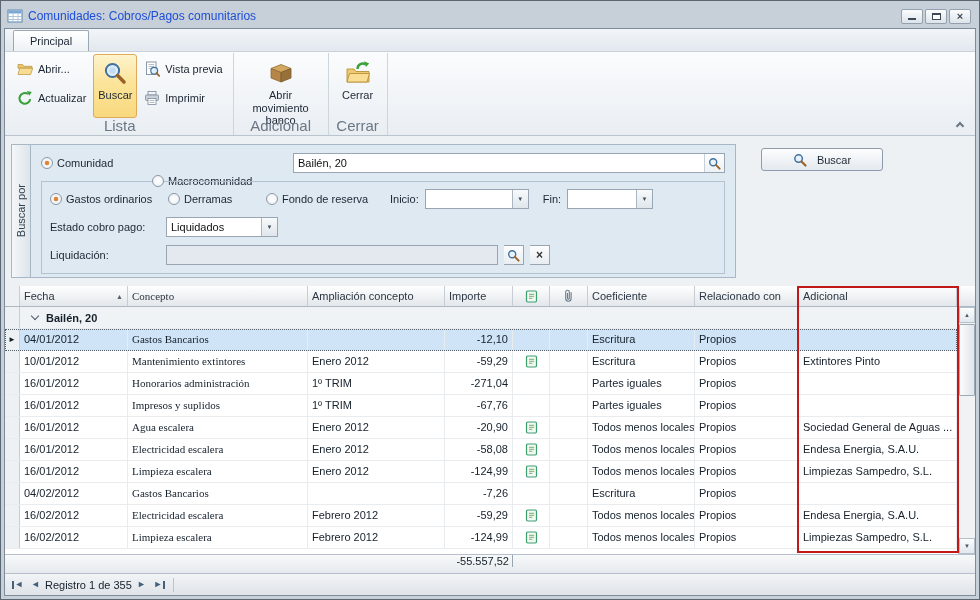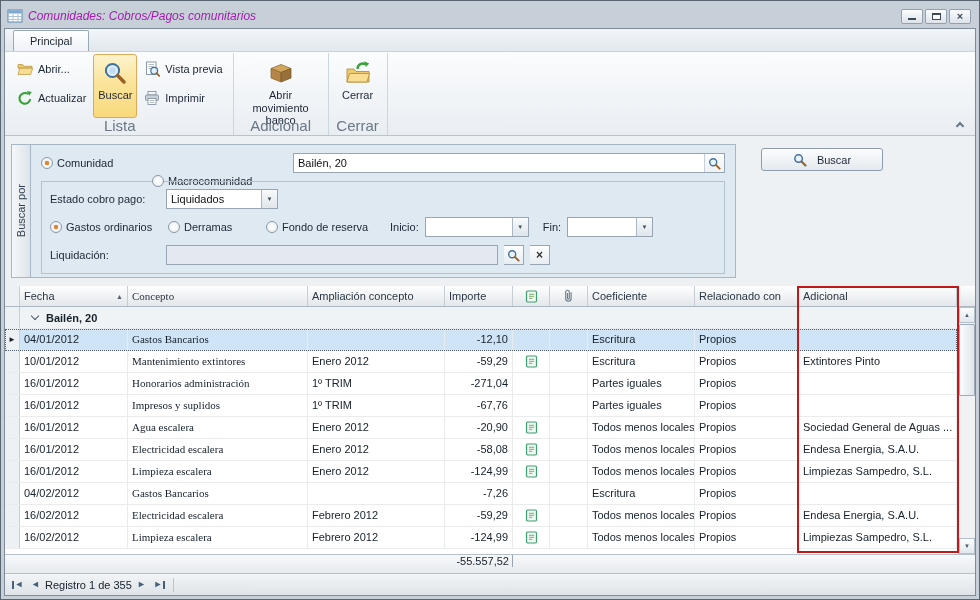--- a/index.html
+++ b/index.html
@@ -1,20 +1,20 @@
 <!DOCTYPE html>
 <html><head>
 <meta charset="utf-8">
 <style>
 *{margin:0;padding:0;box-sizing:border-box;font-family:"Liberation Sans",sans-serif;}
 html,body{width:980px;height:600px;overflow:hidden;background:#8f9aa6;}
 .window{width:980px;height:600px;border:1px solid #5a6671;background:#c7cfd8;padding:3px;display:flex;flex-direction:column;}
 
 .titlebar{height:24px;display:flex;align-items:center;padding:0 3px;gap:5px;}
-.titlebar .title{font-size:12px;color:#a21caf;font-style:italic;}
+.titlebar .title{font-size:12px;color:#1d4ed8;}
 .win-controls{margin-left:auto;display:flex;gap:2px;padding-right:2px;}
 .wbtn{width:22px;height:15px;border:1px solid #93a1af;border-radius:2px;background:linear-gradient(#fbfcfd,#dde3ea);display:flex;align-items:center;justify-content:center;}
 .glyph-min{width:8px;height:2px;background:#3c4a58;margin-top:6px;}
 .glyph-max{width:9px;height:7px;border:1px solid #3c4a58;border-top-width:2px;background:#fff;}
 .glyph-close{font-size:11px;color:#3c4a58;font-weight:bold;line-height:1;}
 
 .main{flex:1;border:1px solid #7e8b99;background:#ef4444;display:flex;flex-direction:column;overflow:hidden;}
 .tabstrip{height:23px;background:linear-gradient(#f2f5f8,#e2e8ee);display:flex;align-items:flex-end;padding-left:8px;border-bottom:1px solid #c9d2db;}
 .tab{font-size:11px;padding:4px 16px;background:linear-gradient(#ffffff,#eef2f6);border:1px solid #9aa8b6;border-bottom:none;border-radius:2px 2px 0 0;color:#1c2633;}
 
@@ -238,47 +238,47 @@
             <span class="icon-btn">
                 <svg width="13" height="13" viewBox="0 0 13 13">
                   <circle cx="5.2" cy="5.2" r="3.5" fill="#eaf3fb" stroke="#41719f" stroke-width="1.4"></circle>
                   <line x1="7.9" y1="7.9" x2="11.6" y2="11.6" stroke="#9a6228" stroke-width="2" stroke-linecap="round"></line>
                 </svg>
               </span>
           </div>
         </div>
         <div class="gbox">
           <div class="prow">
-            <span class="flabel lab110">Estado cobro pago:</span>
-            <div class="combo" style="width:112px;">
-              <span class="val">Liquidados</span>
-              <span class="dd">▼</span>
-            </div>
-          </div>
-          <div class="prow">
             <div class="radio-wrap" style="width:112px;">
               <span class="radio on"></span>
               <span>Gastos ordinarios</span>
             </div>
             <div class="radio-wrap" style="width:92px;">
               <span class="radio"></span>
               <span>Derramas</span>
             </div>
             <div class="radio-wrap" style="width:118px;">
               <span class="radio"></span>
               <span>Fondo de reserva</span>
             </div>
             <span class="flabel">Inicio:</span>
             <div class="combo" style="width:104px;">
               <span class="val"></span>
               <span class="dd">▼</span>
             </div>
             <span class="flabel" style="margin-left:8px;">Fin:</span>
             <div class="combo" style="width:86px;">
               <span class="val"></span>
+              <span class="dd">▼</span>
+            </div>
+          </div>
+          <div class="prow">
+            <span class="flabel lab110">Estado cobro pago:</span>
+            <div class="combo" style="width:112px;">
+              <span class="val">Liquidados</span>
               <span class="dd">▼</span>
             </div>
           </div>
           <div class="prow">
             <span class="flabel lab110">Liquidación:</span>
             <div class="field disabled" style="width:332px;">
               <input value="" style="">
             </div>
             <div class="sq-btn">
                 <svg width="13" height="13" viewBox="0 0 13 13">

